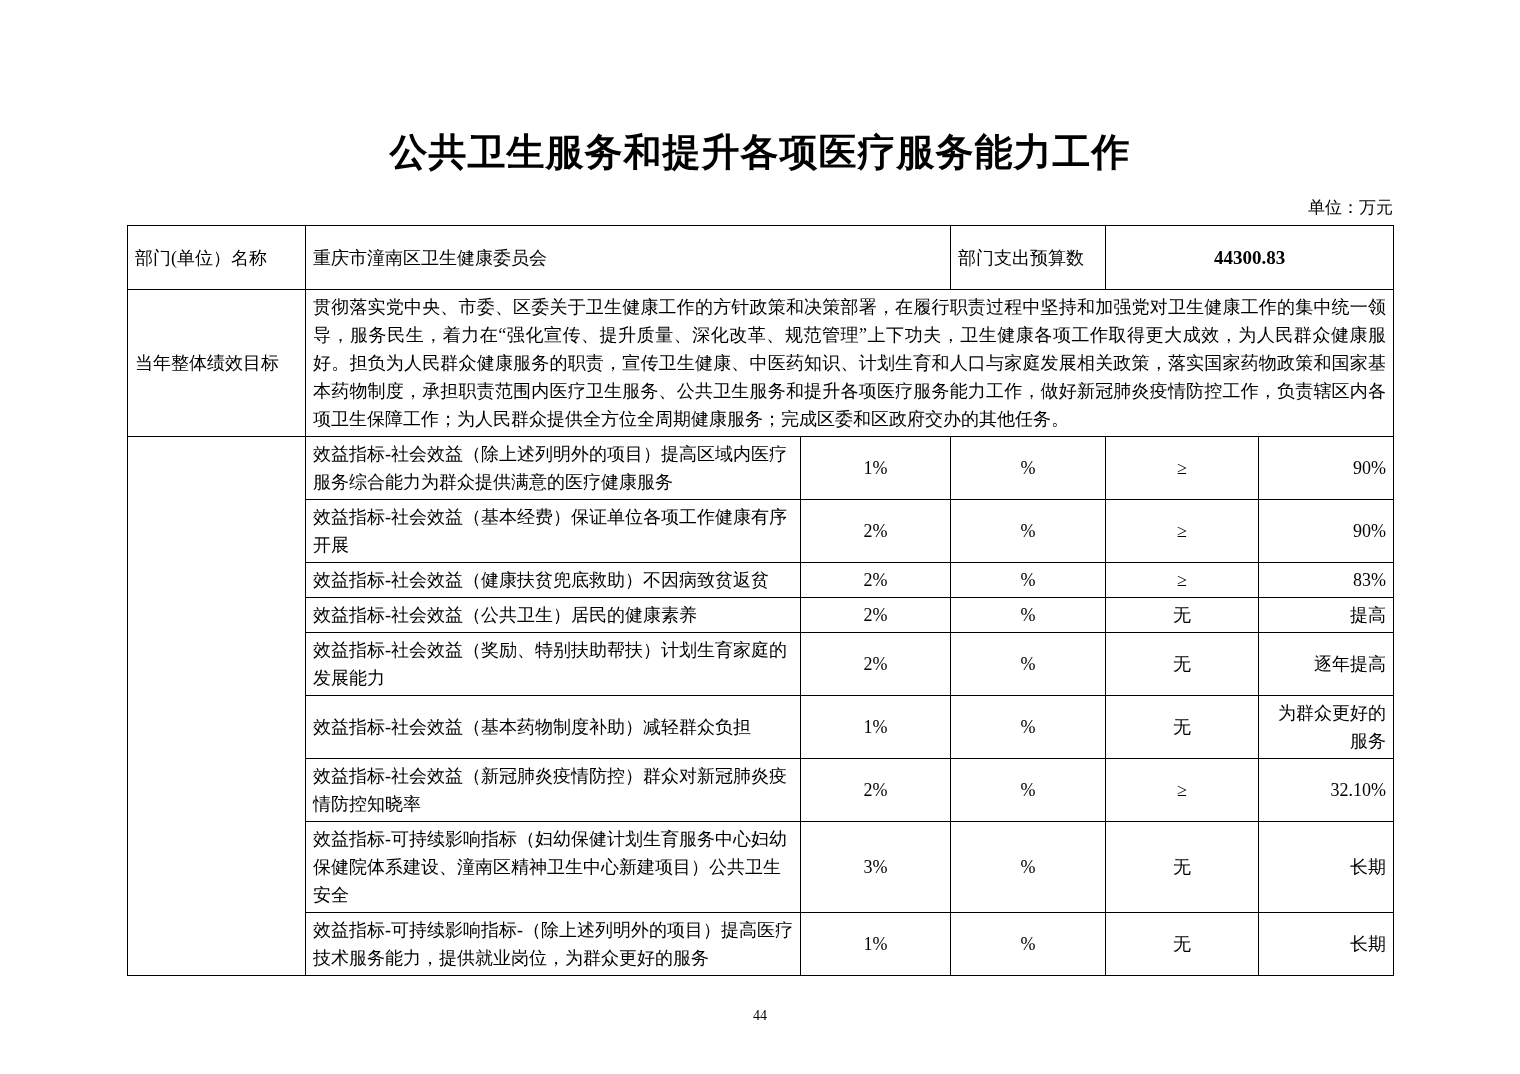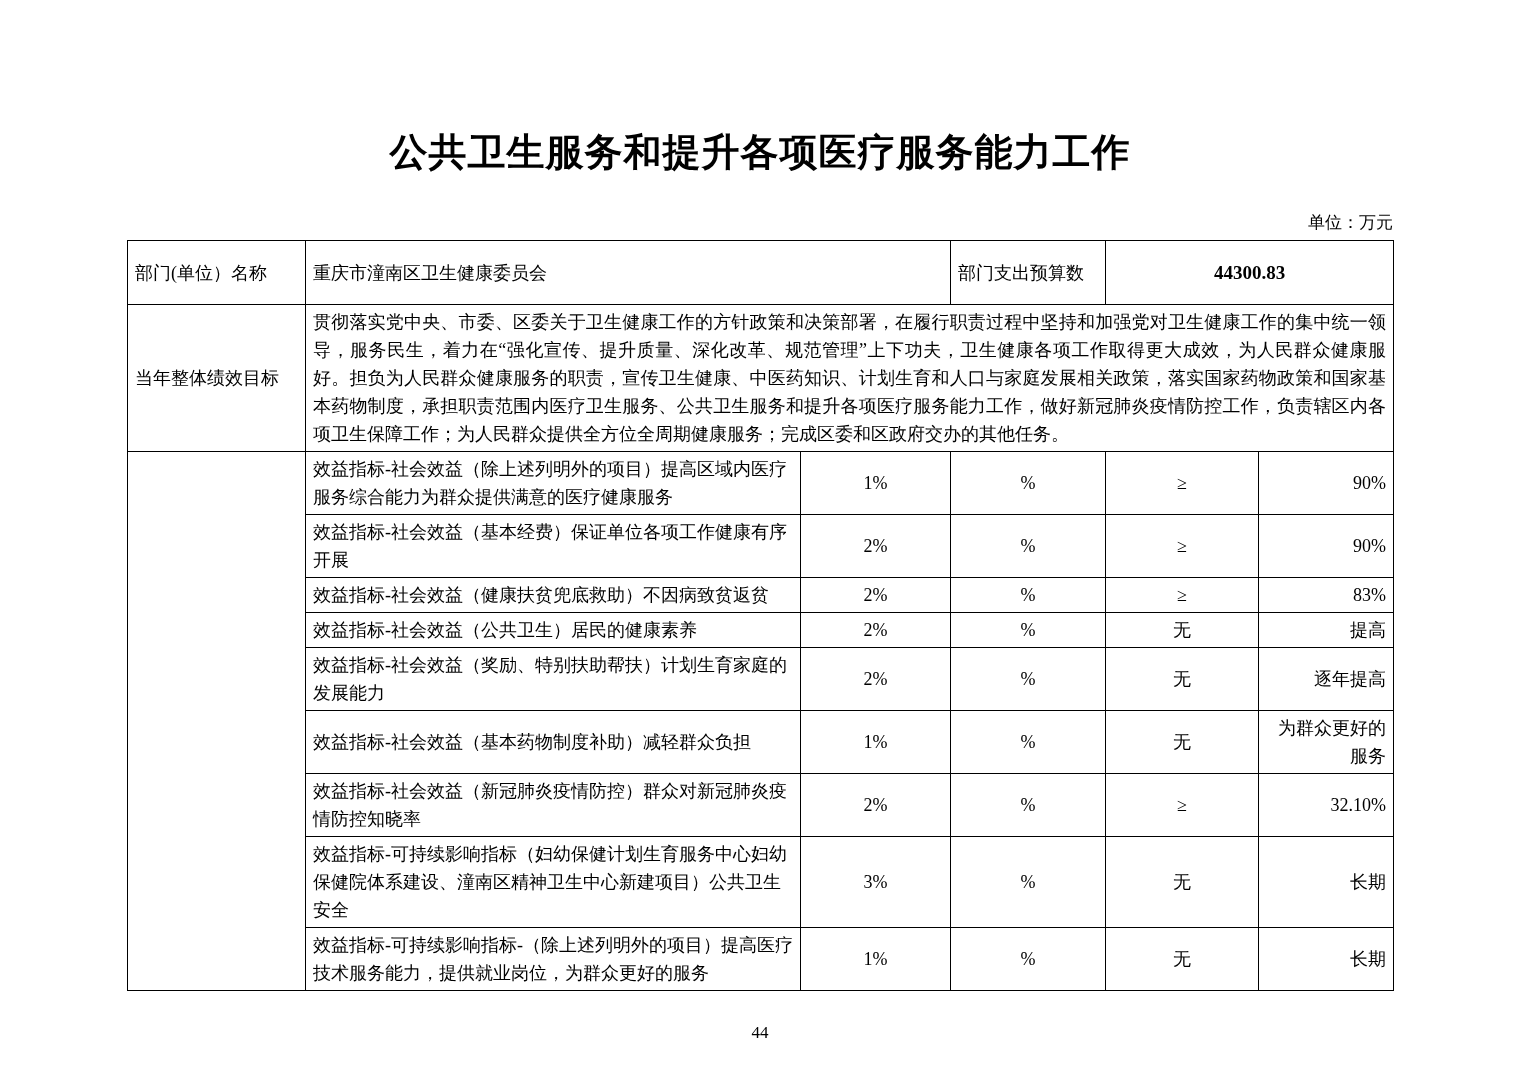--- a/index.html
+++ b/index.html
@@ -18,21 +18,21 @@
   .title {
     text-align: center;
     font-size: 38px;
     font-weight: bold;
     letter-spacing: 1px;
     line-height: 44px;
   }
   .unit-note {
     width: 1266px;
     margin-left: 127px;
-    margin-top: 37px;
+    margin-top: 22px;
     margin-bottom: 6px;
     text-align: right;
     font-size: 17px;
   }
   table.main {
     margin-left: 127px;
     width: 1266px;
     border-collapse: collapse;
     table-layout: fixed;
     font-size: 18px;
@@ -51,21 +51,21 @@
     line-height: 29px;
     padding: 6px 9px;
   }
   .center { text-align: center; }
   .left { text-align: left; }
   .budget { font-weight: bold; font-size: 19px; }
   .target-cell { text-align: right; line-height: 26px; }
   .page-number {
     margin-top: 32px;
     text-align: center;
-    font-size: 17px;
+    font-size: 14px;
   }
 </style>
 </head>
 <body>
 
 <div class="page">
 
   <h1 class="title">公共卫生服务和提升各项医疗服务能力工作</h1>
 
   <div class="unit-note">单位：万元</div>

